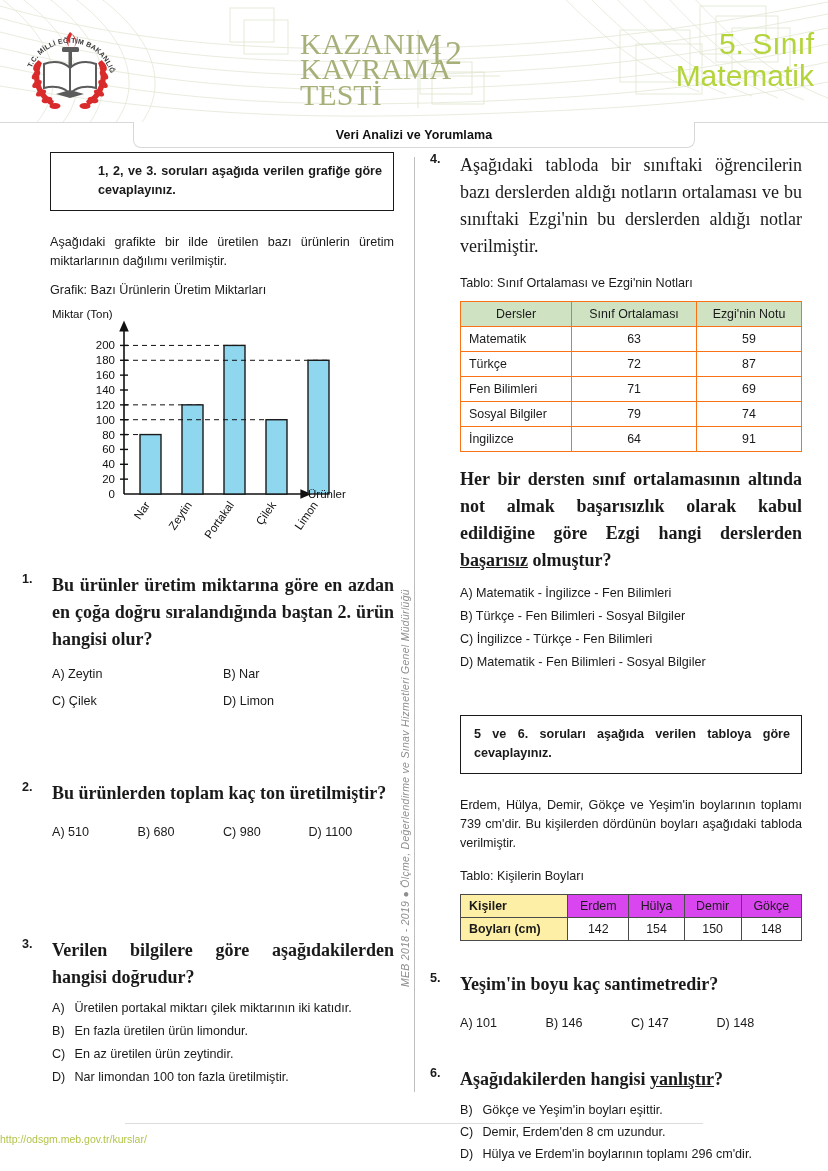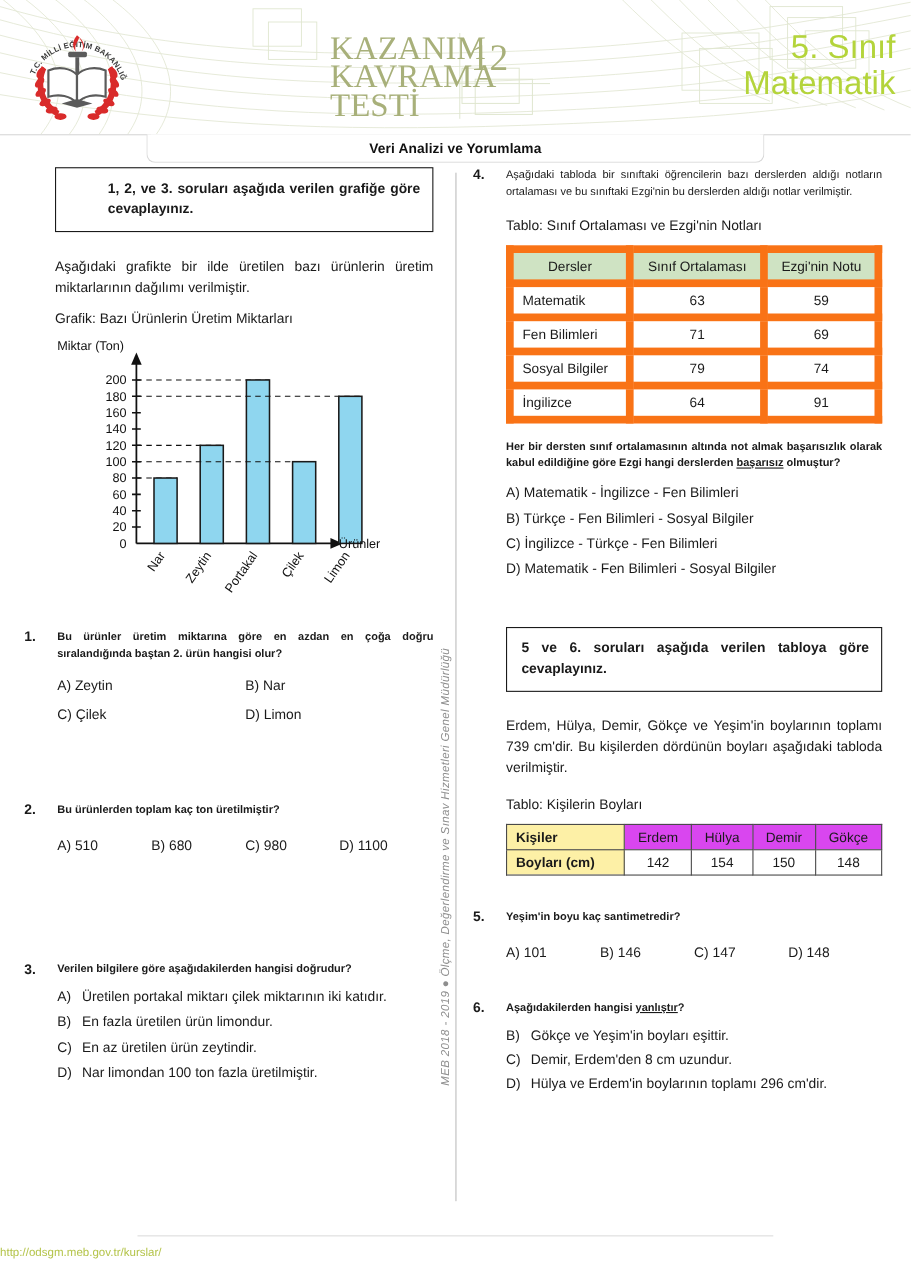--- a/index.html
+++ b/index.html
@@ -66,37 +66,37 @@
     border: 1.6px solid #1a1a1a; padding: 9px 11px 10px 13px;
     font-size: 12.6px; font-weight: bold; line-height: 1.5;
     text-align: justify;
   }
 
   .para { font-size: 12.6px; line-height: 1.52; text-align: justify; }
   .para-label { font-size: 12.6px; line-height: 1.5; }
 
   .q-row { display: flex; gap: 10px; align-items: flex-start; }
   .q-num { font-size: 12.6px; font-weight: bold; min-width: 20px; flex: 0 0 20px; }
-  .q-text { font-size: 10px; font-weight: bold; line-height: 1.5; text-align: justify; flex: 1; }
+  .q-text { font-size: 18px; font-weight: bold; line-height: 1.5; text-align: justify; flex: 1; font-family: Liberation Serif, serif; }
   .q-text .u { text-decoration: underline; }
 
   .opts-2col { display: grid; grid-template-columns: 1fr 1fr; row-gap: 13px; font-size: 12.6px; padding-left: 30px; }
   .opts-4col { display: grid; grid-template-columns: repeat(4, 1fr); font-size: 12.6px; padding-left: 30px; }
   .opts-stack { display: flex; flex-direction: column; gap: 9px; font-size: 12.6px; padding-left: 30px; }
   .opts-stack.tight { gap: 8px; }
   .opt { white-space: nowrap; }
   .opt .ol { display: inline-block; min-width: 19px; }
 
   
   #chart-area { position: relative; width: 330px; height: 240px; margin-top: 4px; }
 
   
   table.grid { border-collapse: collapse; width: 100%; font-size: 12.4px; }
   table.grid td, table.grid th {
-    border: 7px solid #f97316; padding: 5px 8px; text-align: center; font-weight: normal;
+    border: 1px solid #f97316; padding: 5px 8px; text-align: center; font-weight: normal;
   }
   table.grid thead th { background: #cfe3c3; font-weight: normal; }
   table.grid tbody td.left { text-align: left; }
 
   table.yellow { border-collapse: collapse; width: 100%; font-size: 12.4px; }
   table.yellow td, table.yellow th {
     border: 1px solid #4a4a4a; padding: 4px 6px; text-align: center;
   }
   table.yellow th { background: #d946ef; font-weight: normal; }
   table.yellow td.rowhead { background: #fdf0a6; font-weight: bold; text-align: left; padding-left: 8px; }
@@ -349,20 +349,25 @@
                 <th>Ezgi'nin Notu</th>
               </tr>
             </thead>
           <tbody>
               <tr>
                 <td class="left">Matematik</td>
                 <td>63</td>
                 <td>59</td>
               </tr>
               <tr>
+                <td class="left">Türkçe</td>
+                <td>72</td>
+                <td>87</td>
+              </tr>
+              <tr>
                 <td class="left">Fen Bilimleri</td>
                 <td>71</td>
                 <td>69</td>
               </tr>
               <tr>
                 <td class="left">Sosyal Bilgiler</td>
                 <td>79</td>
                 <td>74</td>
               </tr>
               <tr>

